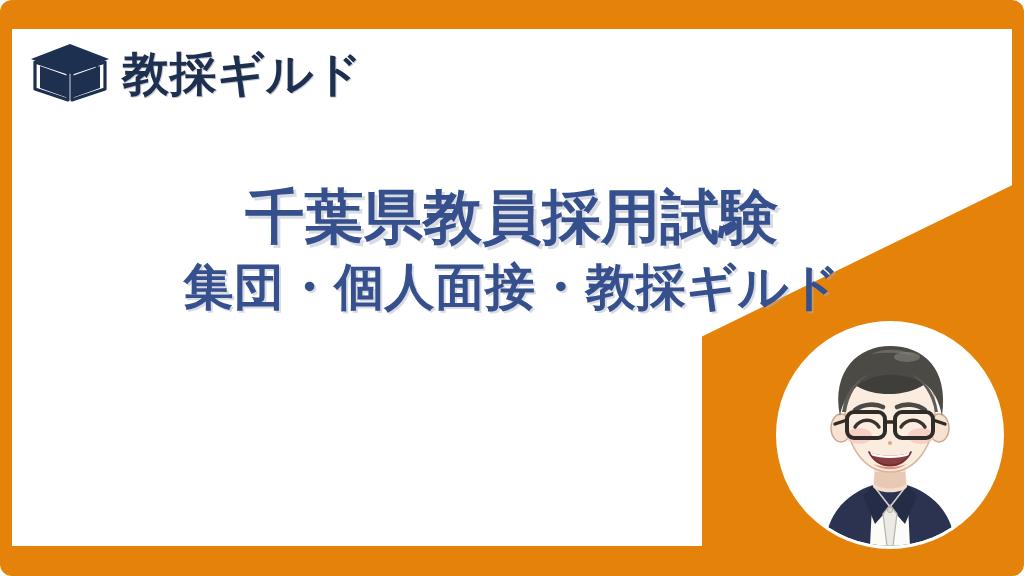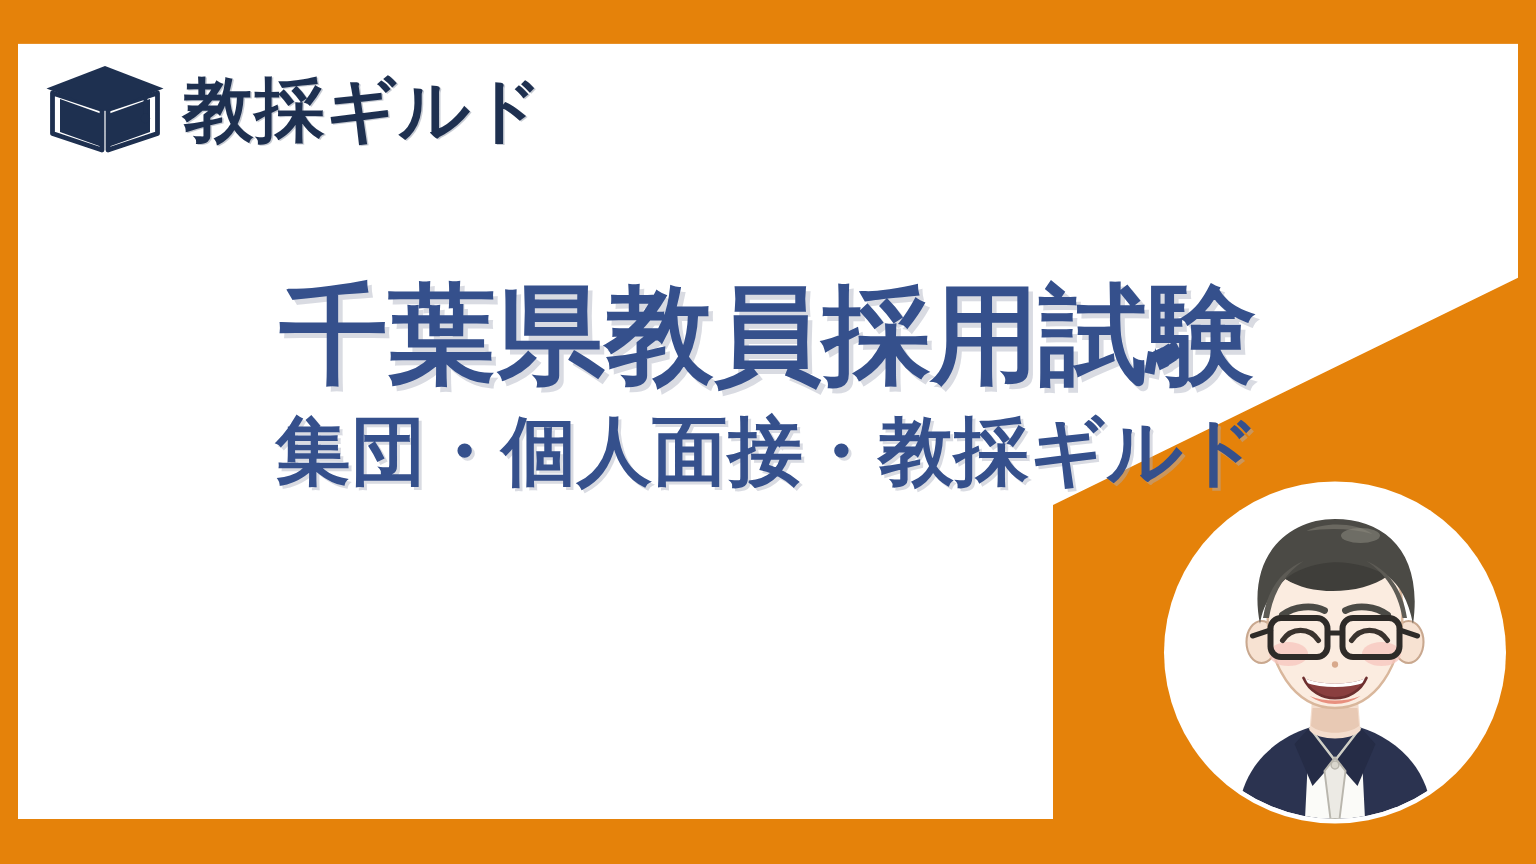--- a/index.html
+++ b/index.html
@@ -12,20 +12,21 @@
     font-family: "DejaVu Sans", "Liberation Sans", sans-serif;
   }
 
   
   .stage {
     position: relative;
     width: 1024px;
     height: 576px;
     overflow: hidden;
     background: #e5820a;   
+    border-radius: 12px;
   }
 
   
   .panel {
     position: absolute;
     left: 12px;
     top: 29px;
     width: 1000px;
     height: 517px;
     background: #ffffff;
@@ -71,21 +72,21 @@
   .headline {
     position: absolute;
     left: 0;
     top: 186px;
     width: 1024px;
     text-align: center;
     pointer-events: none;
   }
   .headline-main {
     font-family: "DejaVu Sans", "Liberation Sans", sans-serif;
-    font-size: 72px;
+    font-size: 59px;
     font-weight: 700;
     color: #35508c;
     line-height: 1.04;
     letter-spacing: 0.005em;
     margin: 0;
     text-shadow: 3px 3px 0 rgba(170,175,190,0.45);
     white-space: nowrap;
   }
   .headline-sub {
     font-family: "DejaVu Sans", "Liberation Sans", sans-serif;

